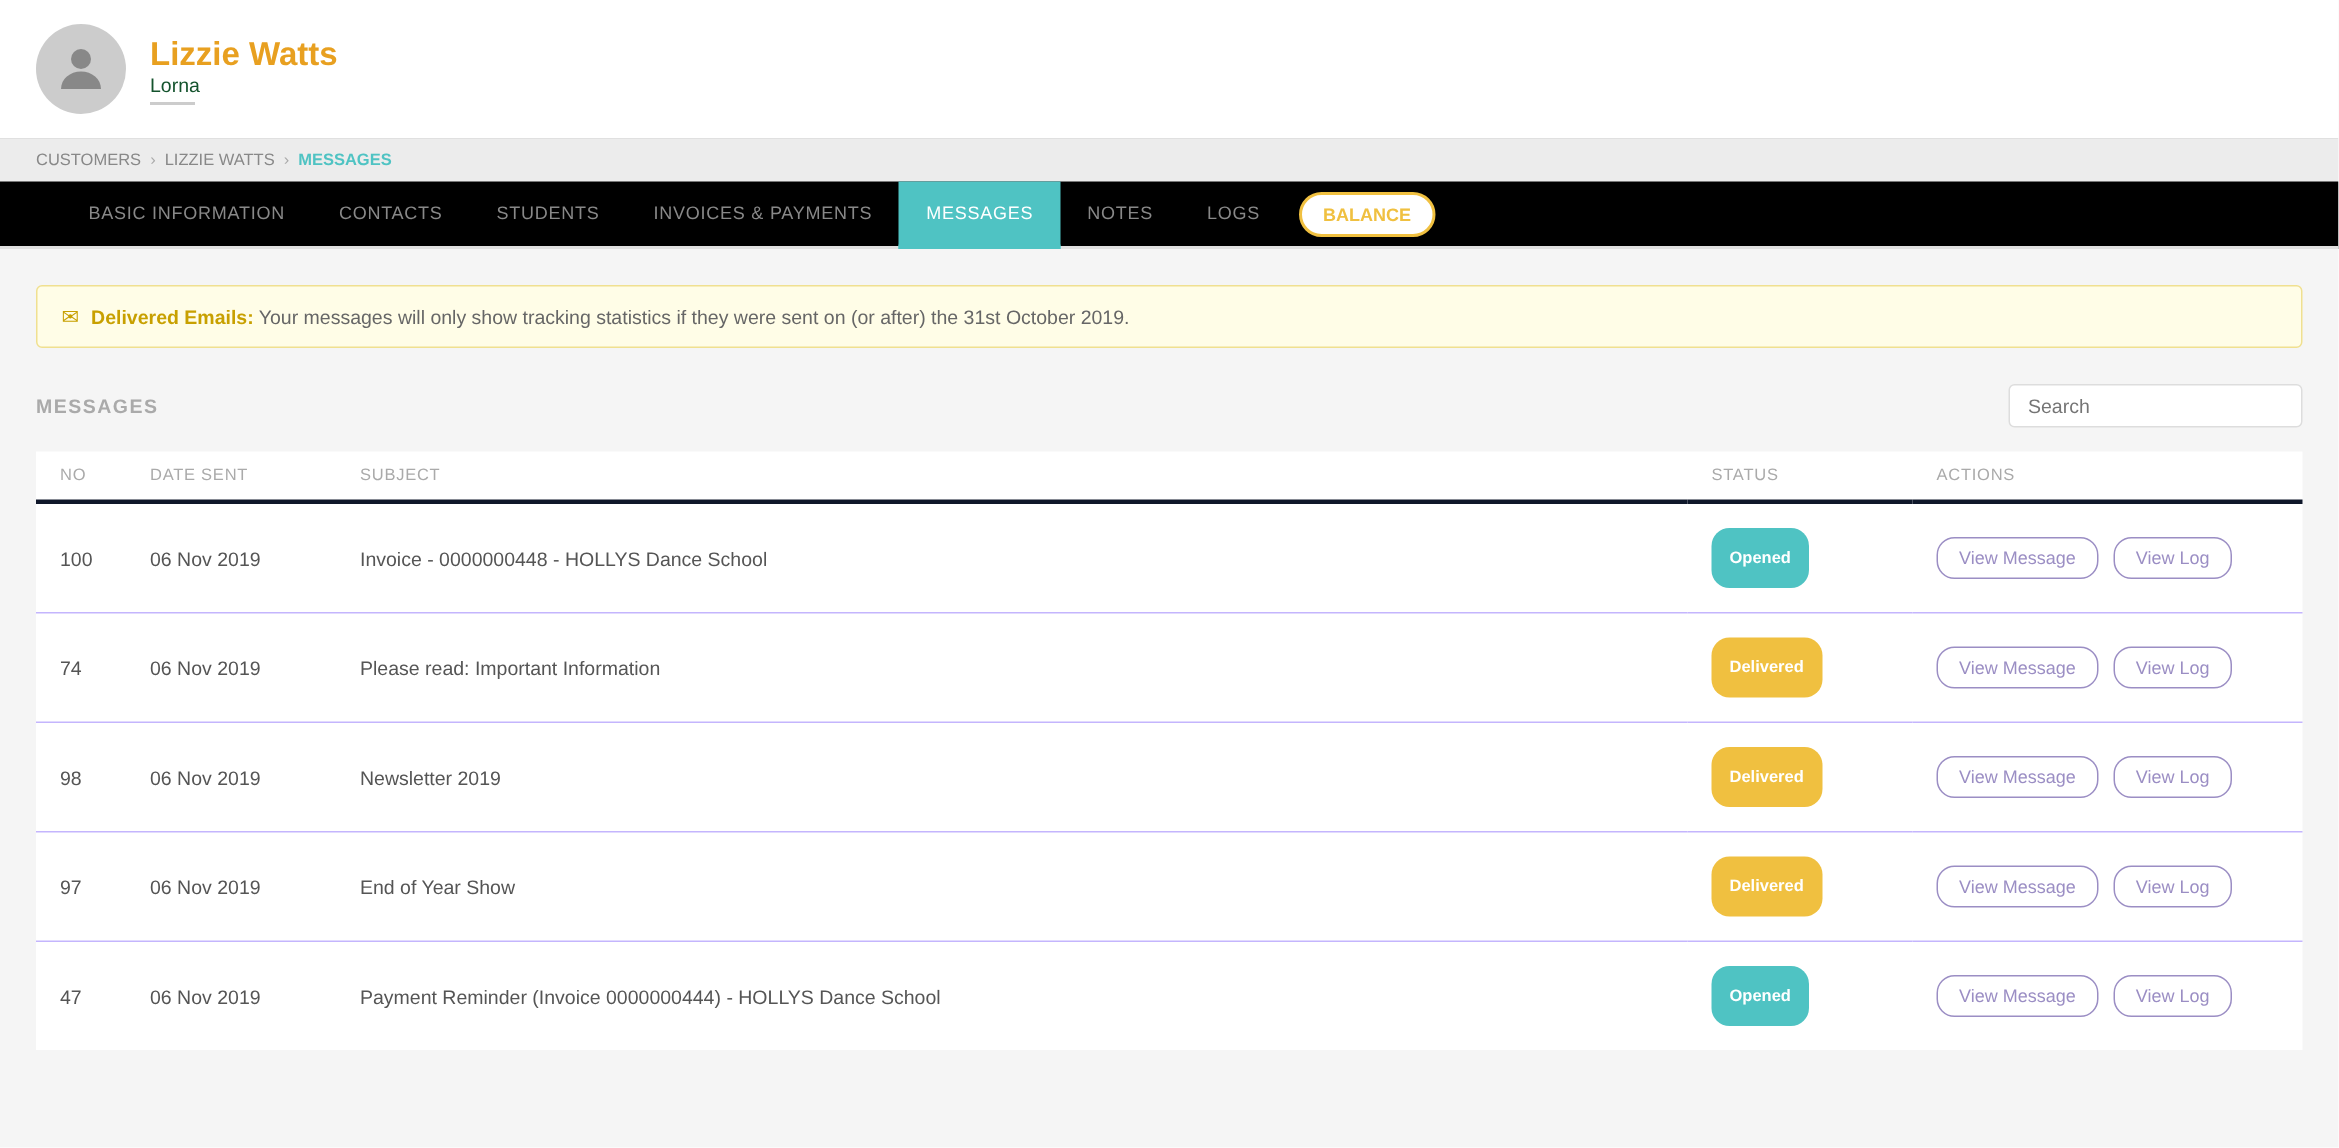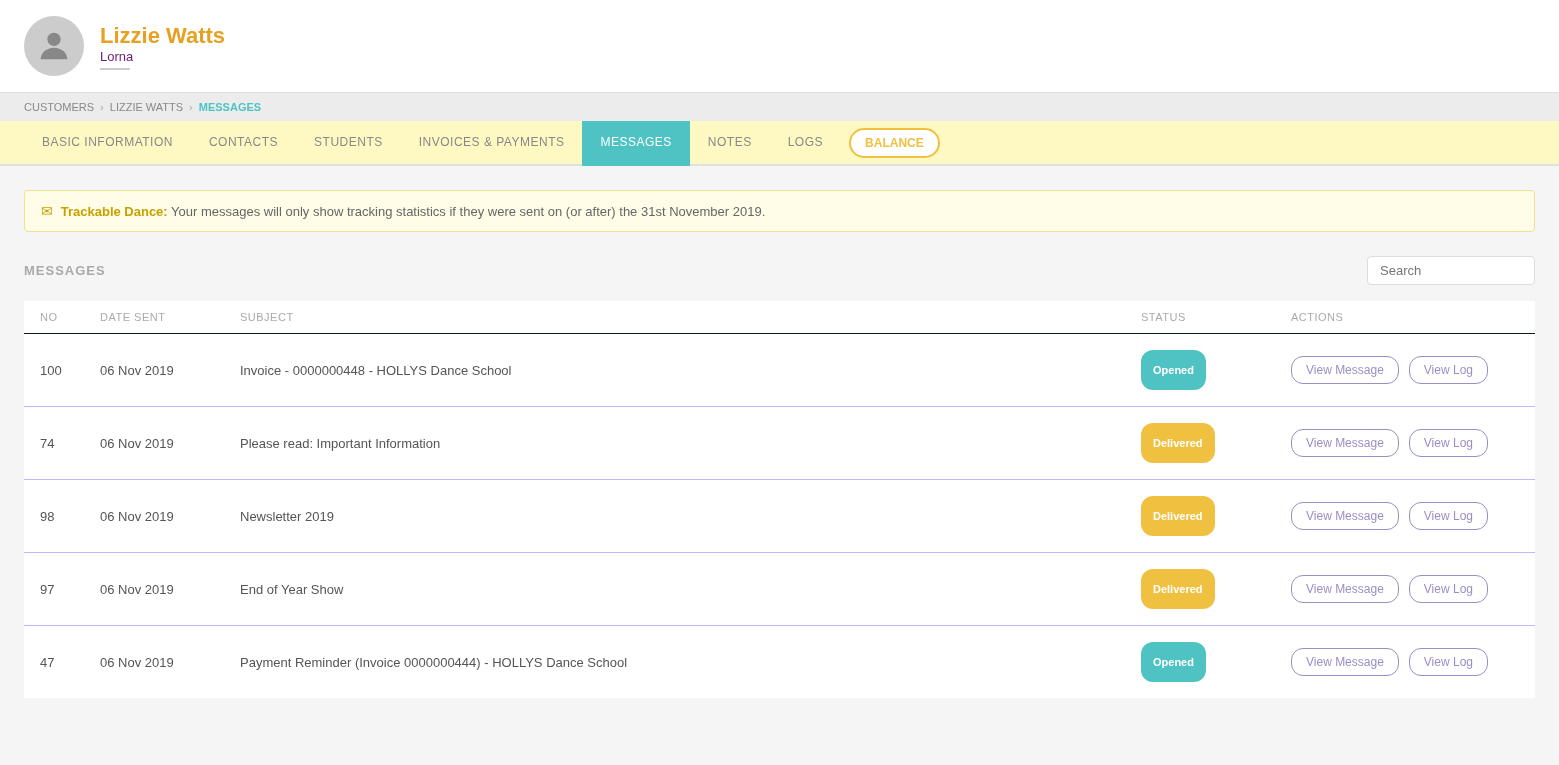--- a/index.html
+++ b/index.html
@@ -4,51 +4,51 @@
   <style>
     * { box-sizing: border-box; margin: 0; padding: 0; }
     body { font-family: Arial, sans-serif; background: #f5f5f5; color: #555; font-size: 13px; }
 
     
     .header { background: #fff; padding: 16px 24px; display: flex; align-items: center; gap: 16px; border-bottom: 1px solid #e0e0e0; }
     .avatar { width: 60px; height: 60px; border-radius: 50%; background: #ccc; display: flex; align-items: center; justify-content: center; }
     .avatar svg { width: 40px; height: 40px; fill: #888; }
     .header-info { display: flex; flex-direction: column; }
     .header-name { font-size: 22px; font-weight: bold; color: #e8a020; }
-    .header-sub { font-size: 13px; color: #701a75; }
+    .header-sub { font-size: 13px; color: #14532d; }
     .header-divider { width: 30px; height: 2px; background: #ccc; margin-top: 4px; }
 
     
     .breadcrumb { background: #ececec; padding: 8px 24px; display: flex; align-items: flex-end; gap: 6px; font-size: 11px; color: #888; }
     .breadcrumb a { color: #888; text-decoration: none; }
     .breadcrumb .active { color: #4fc3c3; font-weight: bold; }
     .breadcrumb-sep { color: #aaa; }
 
     
-    .tabs { background: #fef9c3; display: flex; align-items: center; border-bottom: 2px solid #e0e0e0; padding: 0 24px; gap: 0; }
+    .tabs { background: #000000; display: flex; align-items: center; border-bottom: 2px solid #e0e0e0; padding: 0 41px; gap: 0; }
     .tab { padding: 14px 18px; font-size: 12px; color: #888; cursor: pointer; text-transform: uppercase; letter-spacing: 0.5px; border-bottom: 3px solid transparent; margin-bottom: -2px; white-space: nowrap; }
     .tab.active { background: #4fc3c3; color: #fff; border-bottom: 3px solid #4fc3c3; }
     .tab-balance { margin-left: 8px; border: 2px solid #f0c040; color: #f0c040; border-radius: 16px; padding: 6px 14px; font-size: 12px; font-weight: bold; background: #fff; }
 
     
     .content { padding: 24px; }
 
     
     .alert { background: #fffde7; border: 1px solid #f0e090; border-radius: 4px; padding: 12px 16px; margin-bottom: 24px; font-size: 13px; color: #666; display: flex; align-items: center; gap: 8px; }
     .alert-icon { color: #c8a000; font-size: 14px; }
     .alert strong { color: #c8a000; }
 
     
     .section-header { display: flex; justify-content: space-between; align-items: center; margin-bottom: 16px; }
     .section-title { font-size: 13px; font-weight: bold; color: #aaa; letter-spacing: 1px; text-transform: uppercase; }
-    .search-box { border: 1px solid #ddd; border-radius: 4px; padding: 6px 12px; font-size: 13px; color: #aaa; width: 168px; outline: none; background: #fff; }
+    .search-box { border: 1px solid #ddd; border-radius: 4px; padding: 6px 12px; font-size: 13px; color: #aaa; width: 196px; outline: none; background: #fff; }
 
     
     .table { width: 100%; border-collapse: collapse; background: #fff; }
-    .table th { padding: 10px 16px; text-align: left; font-size: 11px; color: #aaa; text-transform: uppercase; letter-spacing: 0.5px; border-bottom: 1px solid #0f172a; font-weight: normal; }
+    .table th { padding: 10px 16px; text-align: left; font-size: 11px; color: #aaa; text-transform: uppercase; letter-spacing: 0.5px; border-bottom: 3px solid #0f172a; font-weight: normal; }
     .table td { padding: 16px 16px; border-bottom: 1px solid #c4b5fd; vertical-align: middle; }
     .table tr:last-child td { border-bottom: none; }
     .col-no { width: 60px; }
     .col-date { width: 140px; }
     .col-subject { }
     .col-status { width: 150px; }
     .col-actions { width: 260px; }
 
     
     .badge { display: inline-block; border-radius: 12px; padding: 14px 12px; font-size: 11px; font-weight: bold; color: #fff; }
@@ -94,22 +94,22 @@
   <div class="tab">NOTES</div>
   <div class="tab">LOGS</div>
   <div class="tab-balance">BALANCE</div>
 </div>
 
 <div class="content">
 
   <div class="alert">
     <span class="alert-icon">✉</span>
     <span>
-      <strong>Trackable Dance:</strong>
-      <span> Your messages will only show tracking statistics if they were sent on (or after) the 31st November 2019.</span>
+      <strong>Delivered Emails:</strong>
+      <span> Your messages will only show tracking statistics if they were sent on (or after) the 31st October 2019.</span>
     </span>
   </div>
 
   <div class="section-header">
     <span class="section-title">MESSAGES</span>
     <input class="search-box" type="text" placeholder="Search" style="">
   </div>
 
   <table class="table">
     <thead>

